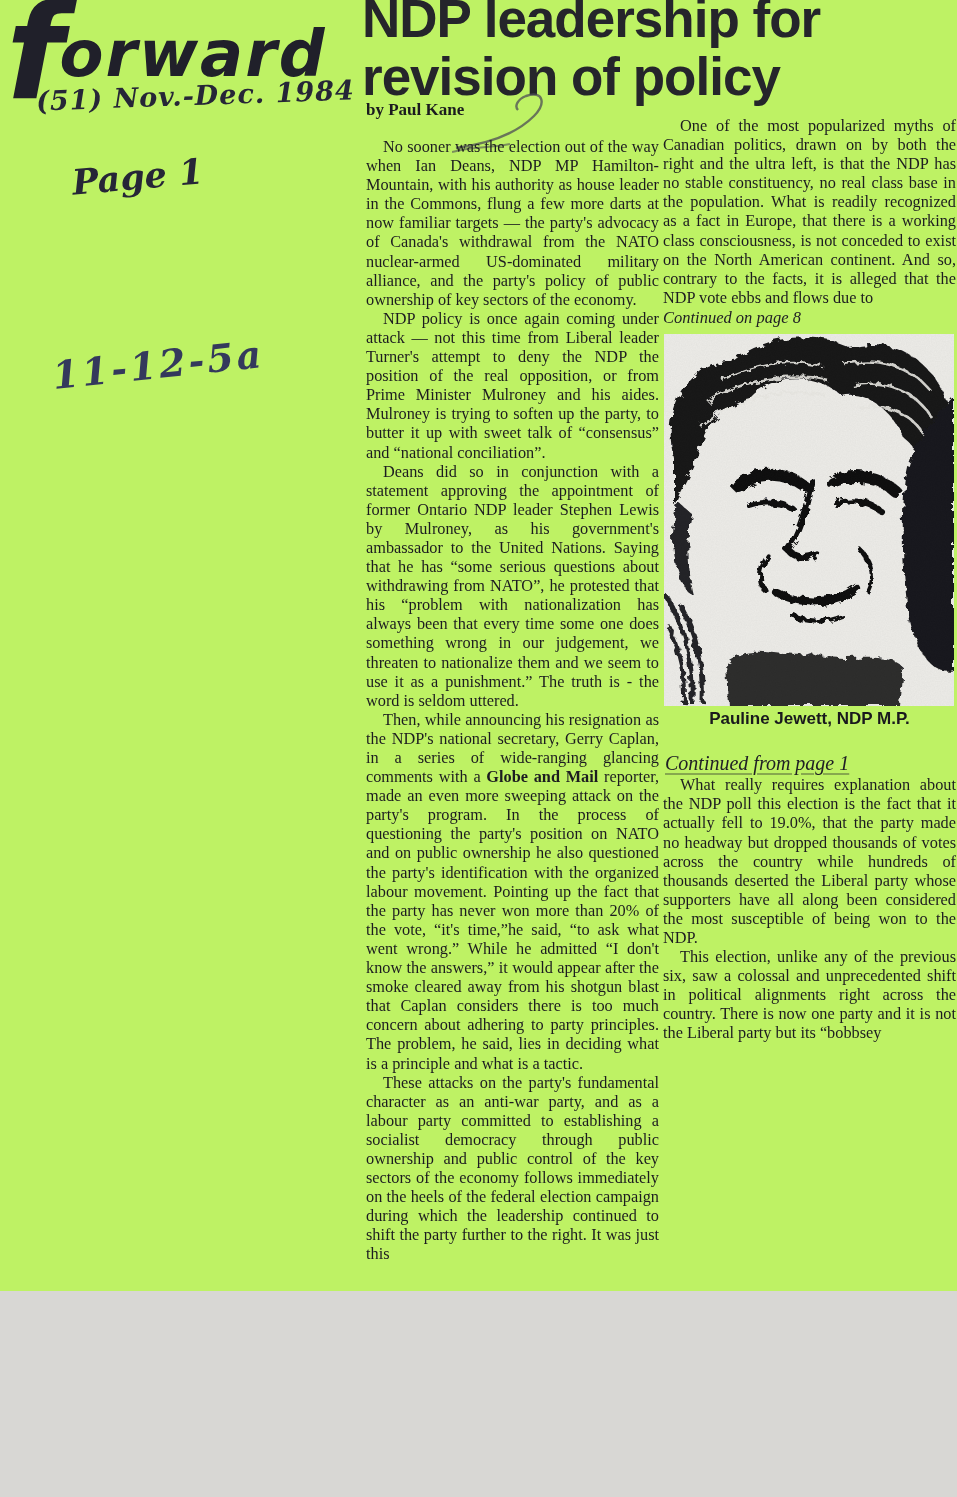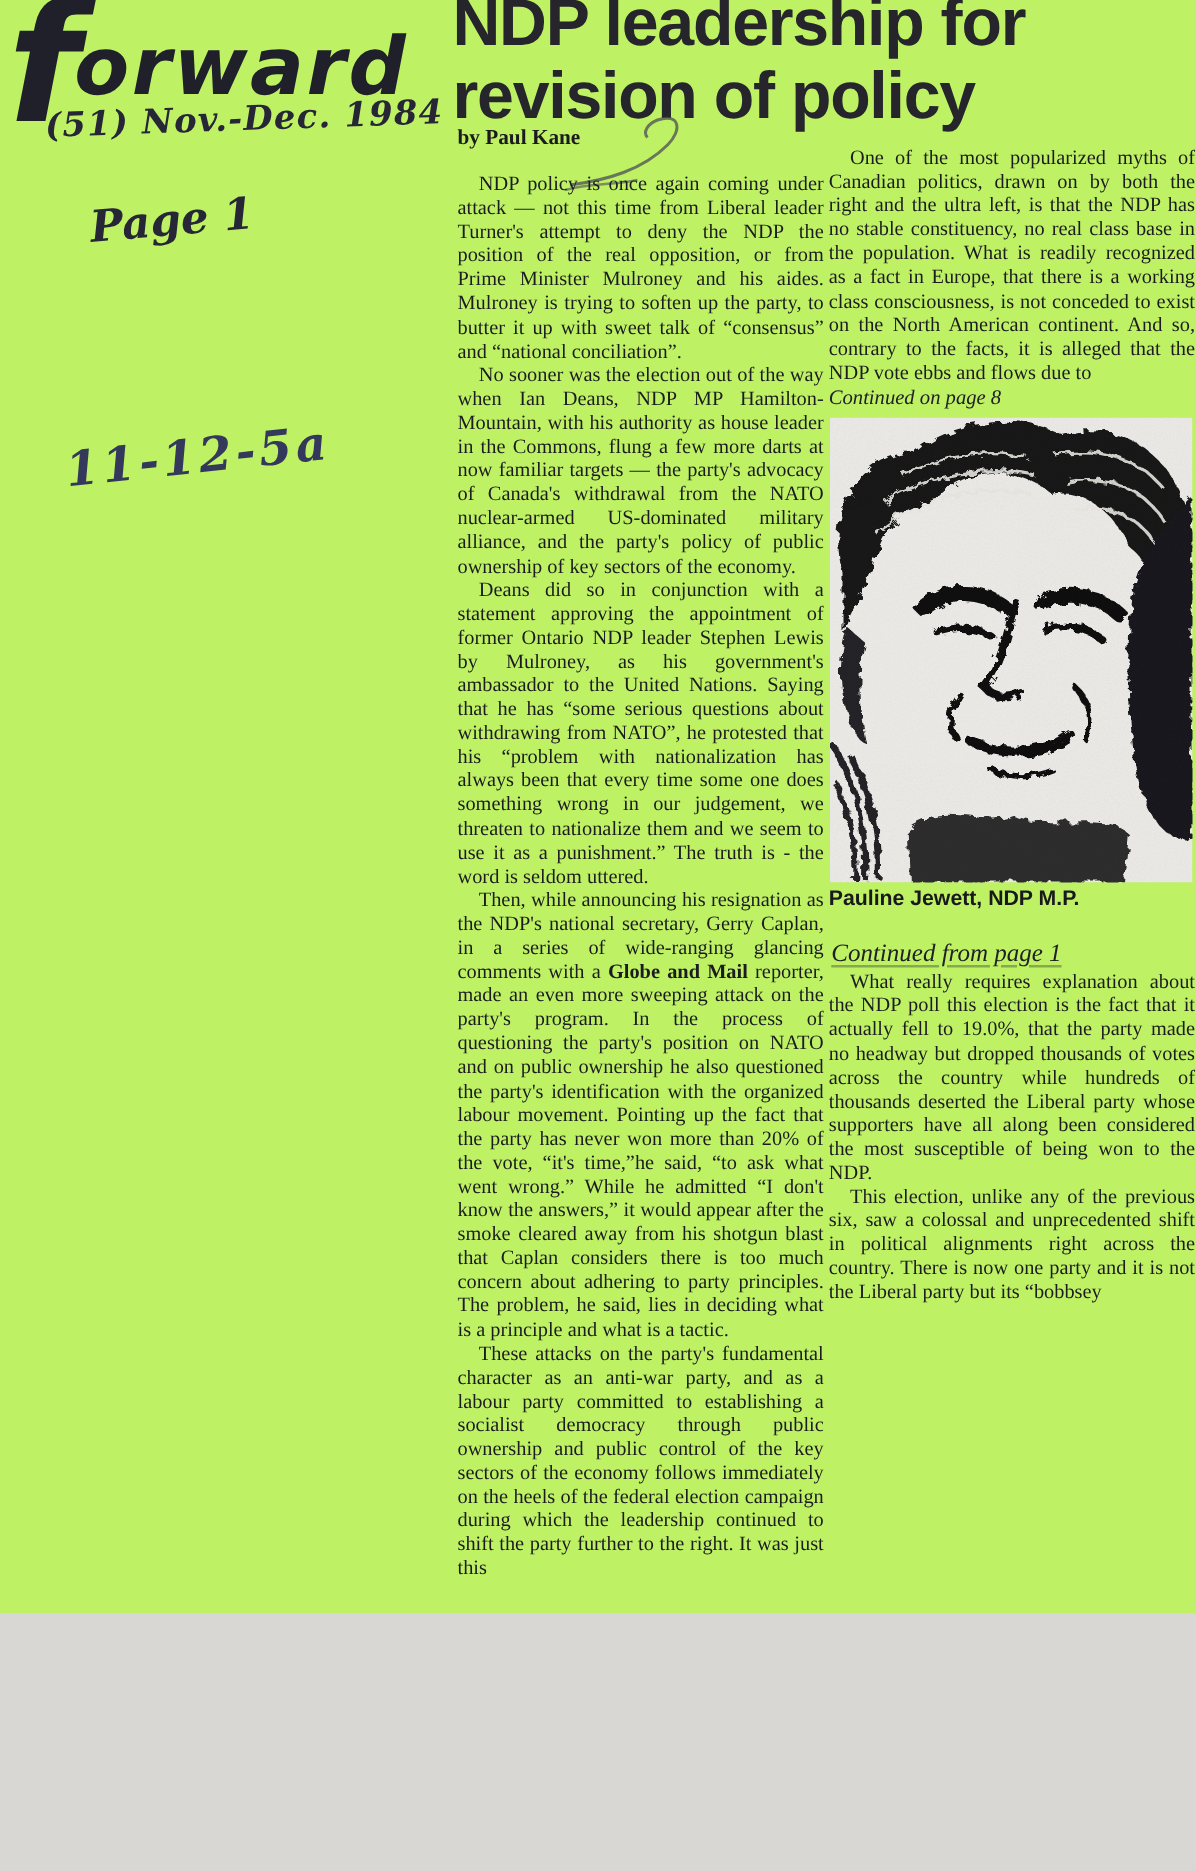--- a/index.html
+++ b/index.html
@@ -60,21 +60,21 @@
     font-size:16.5px;margin:1px 4px 0 0;color:#202025;
   }
   .continued-from{
     font-style:italic;font-size:20px;margin:26px 0 2px 2px;color:#202025;
     text-decoration:underline;text-decoration-color:rgba(32,32,37,.35);text-underline-offset:3px;
   }
   .photo{display:block;margin:7px 0 0 1px;}
   .caption{
     font-family:"Liberation Sans", sans-serif;
     font-weight:bold;font-size:17px;margin-top:3px;color:#19191d;
-    text-align:left;
+    text-align:center;
   }
   .goto-note{
     position:absolute;left:662px;top:1424px;
     font-family:"DejaVu Sans", sans-serif;
     font-style:italic;font-weight:bold;font-size:27px;color:#1a1a20;
     transform:rotate(-2deg);white-space:nowrap;
   }
   .goto-note .arrow{font-size:36px;font-style:normal;vertical-align:-3px;letter-spacing:-2px;margin-right:8px;}
 </style>
 </head>
@@ -93,22 +93,22 @@
     <div>revision of policy</div>
   </div>
 
   <div class="byline">by Paul Kane</div>
   <svg class="scribble" width="160" height="72" viewBox="0 0 160 72">
     <path d="M4,64 C34,60 62,52 82,32 C94,20 92,6 74,12 C66,15 62,22 66,26" fill="none" stroke="#4c4c55" stroke-width="2.4" opacity="0.75"></path>
     <path d="M0,68 C22,62 42,64 58,60" fill="none" stroke="#4c4c55" stroke-width="2" opacity="0.6"></path>
   </svg>
 
   <div class="col col1">
+      <p class="para">No sooner was the election out of the way when Ian Deans, NDP MP Hamilton-Mountain, with his authority as house leader in the Commons, flung a few more darts at now familiar targets — the party's advocacy of Canada's withdrawal from the NATO nuclear-armed US-dominated military alliance, and the party's policy of public ownership of key sectors of the economy.</p>
       <p class="para">NDP policy is once again coming under attack — not this time from Liberal leader Turner's attempt to deny the NDP the position of the real opposition, or from Prime Minister Mulroney and his aides. Mulroney is trying to soften up the party, to butter it up with sweet talk of “consensus” and “national conciliation”.</p>
-      <p class="para">No sooner was the election out of the way when Ian Deans, NDP MP Hamilton-Mountain, with his authority as house leader in the Commons, flung a few more darts at now familiar targets — the party's advocacy of Canada's withdrawal from the NATO nuclear-armed US-dominated military alliance, and the party's policy of public ownership of key sectors of the economy.</p>
       <p class="para">Deans did so in conjunction with a statement approving the appointment of former Ontario NDP leader Stephen Lewis by Mulroney, as his government's ambassador to the United Nations. Saying that he has “some serious questions about withdrawing from NATO”, he protested that his “problem with nationalization has always been that every time some one does something wrong in our judgement, we threaten to nationalize them and we seem to use it as a punishment.” The truth is - the word is seldom uttered.</p>
       <p class="para">Then, while announcing his resignation as the NDP's national secretary, Gerry Caplan, in a series of wide-ranging glancing comments with a <b>Globe and Mail</b> reporter, made an even more sweeping attack on the party's program. In the process of questioning the party's position on NATO and on public ownership he also questioned the party's identification with the organized labour movement. Pointing up the fact that the party has never won more than 20% of the vote, “it's time,”he said, “to ask what went wrong.” While he admitted “I don't know the answers,” it would appear after the smoke cleared away from his shotgun blast that Caplan considers there is too much concern about adhering to party principles. The problem, he said, lies in deciding what is a principle and what is a tactic.</p>
       <p class="para">These attacks on the party's fundamental character as an anti-war party, and as a labour party committed to establishing a socialist democracy through public ownership and public control of the key sectors of the economy follows immediately on the heels of the federal election campaign during which the leadership continued to shift the party further to the right. It was just this</p>
     </div>
 
   <div class="col col2">
     <div>
         <p class="para">One of the most popularized myths of Canadian politics, drawn on by both the right and the ultra left, is that the NDP has no stable constituency, no real class base in the population. What is readily recognized as a fact in Europe, that there is a working class consciousness, is not conceded to exist on the North American continent. And so, contrary to the facts, it is alleged that the NDP vote ebbs and flows due to</p>
       </div>
     <div class="continued-on">Continued on page 8</div>

